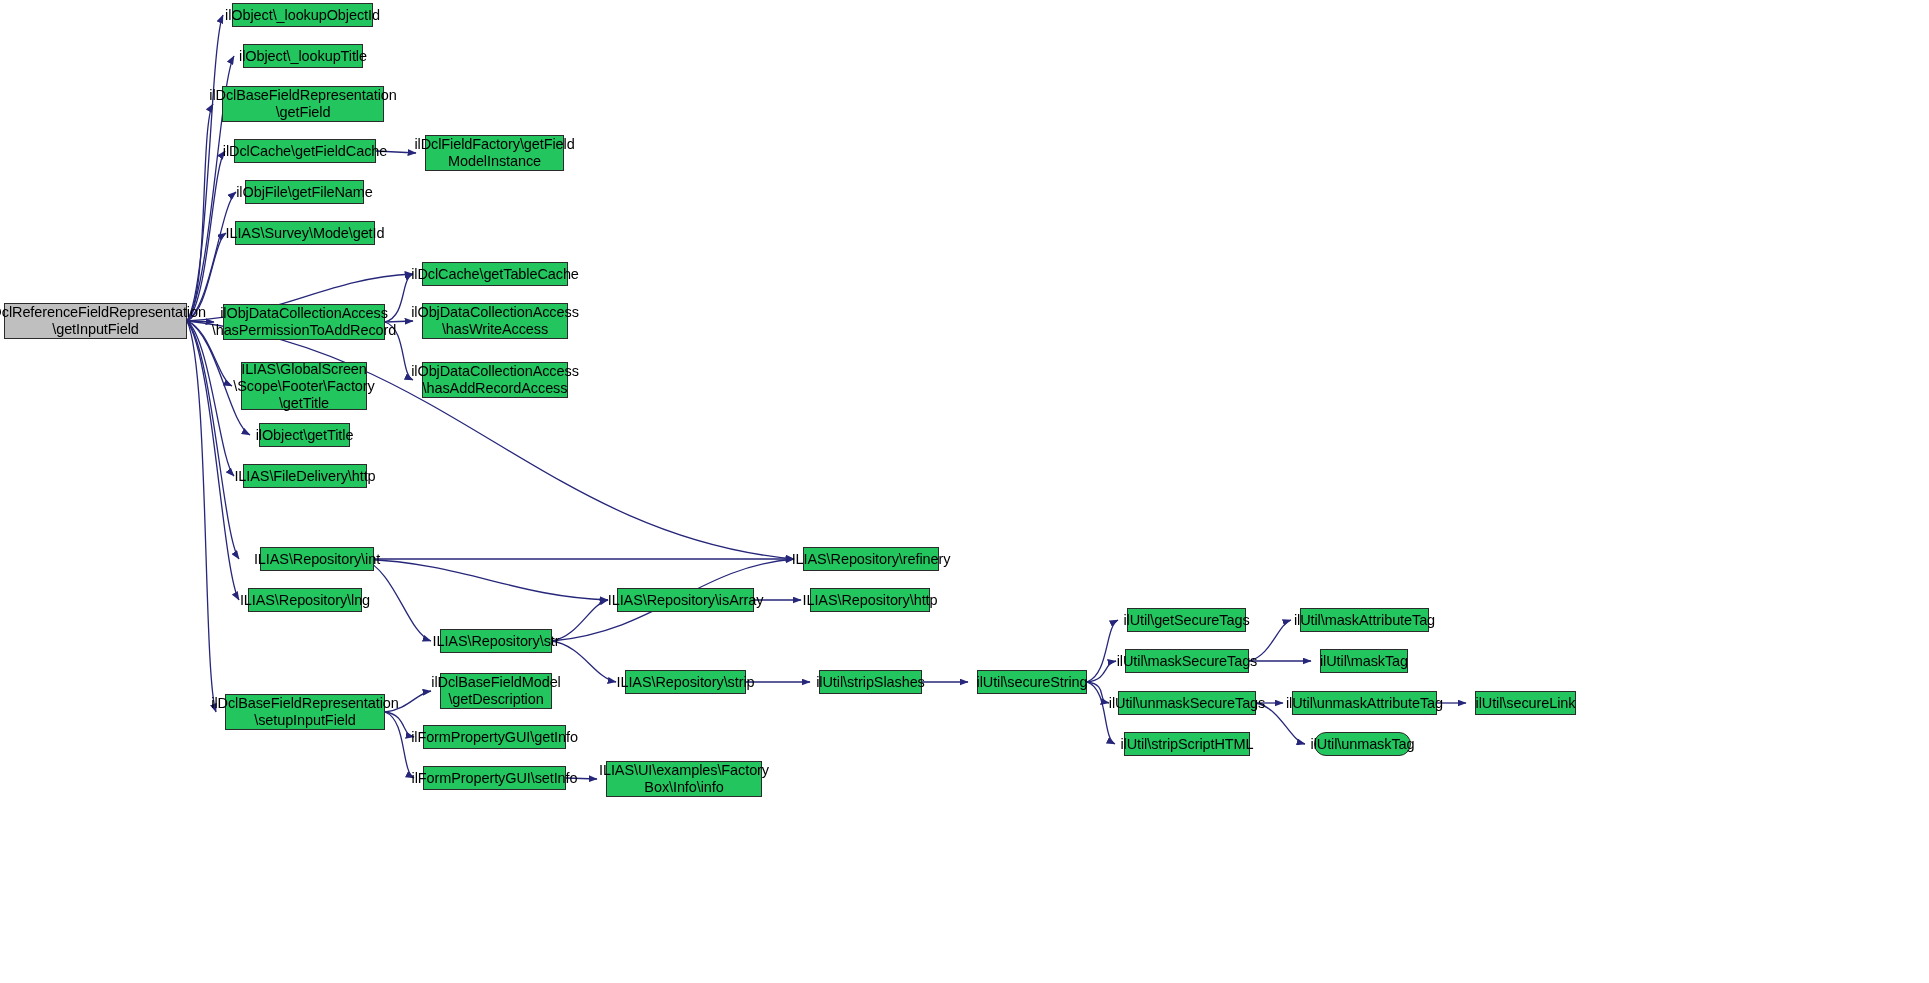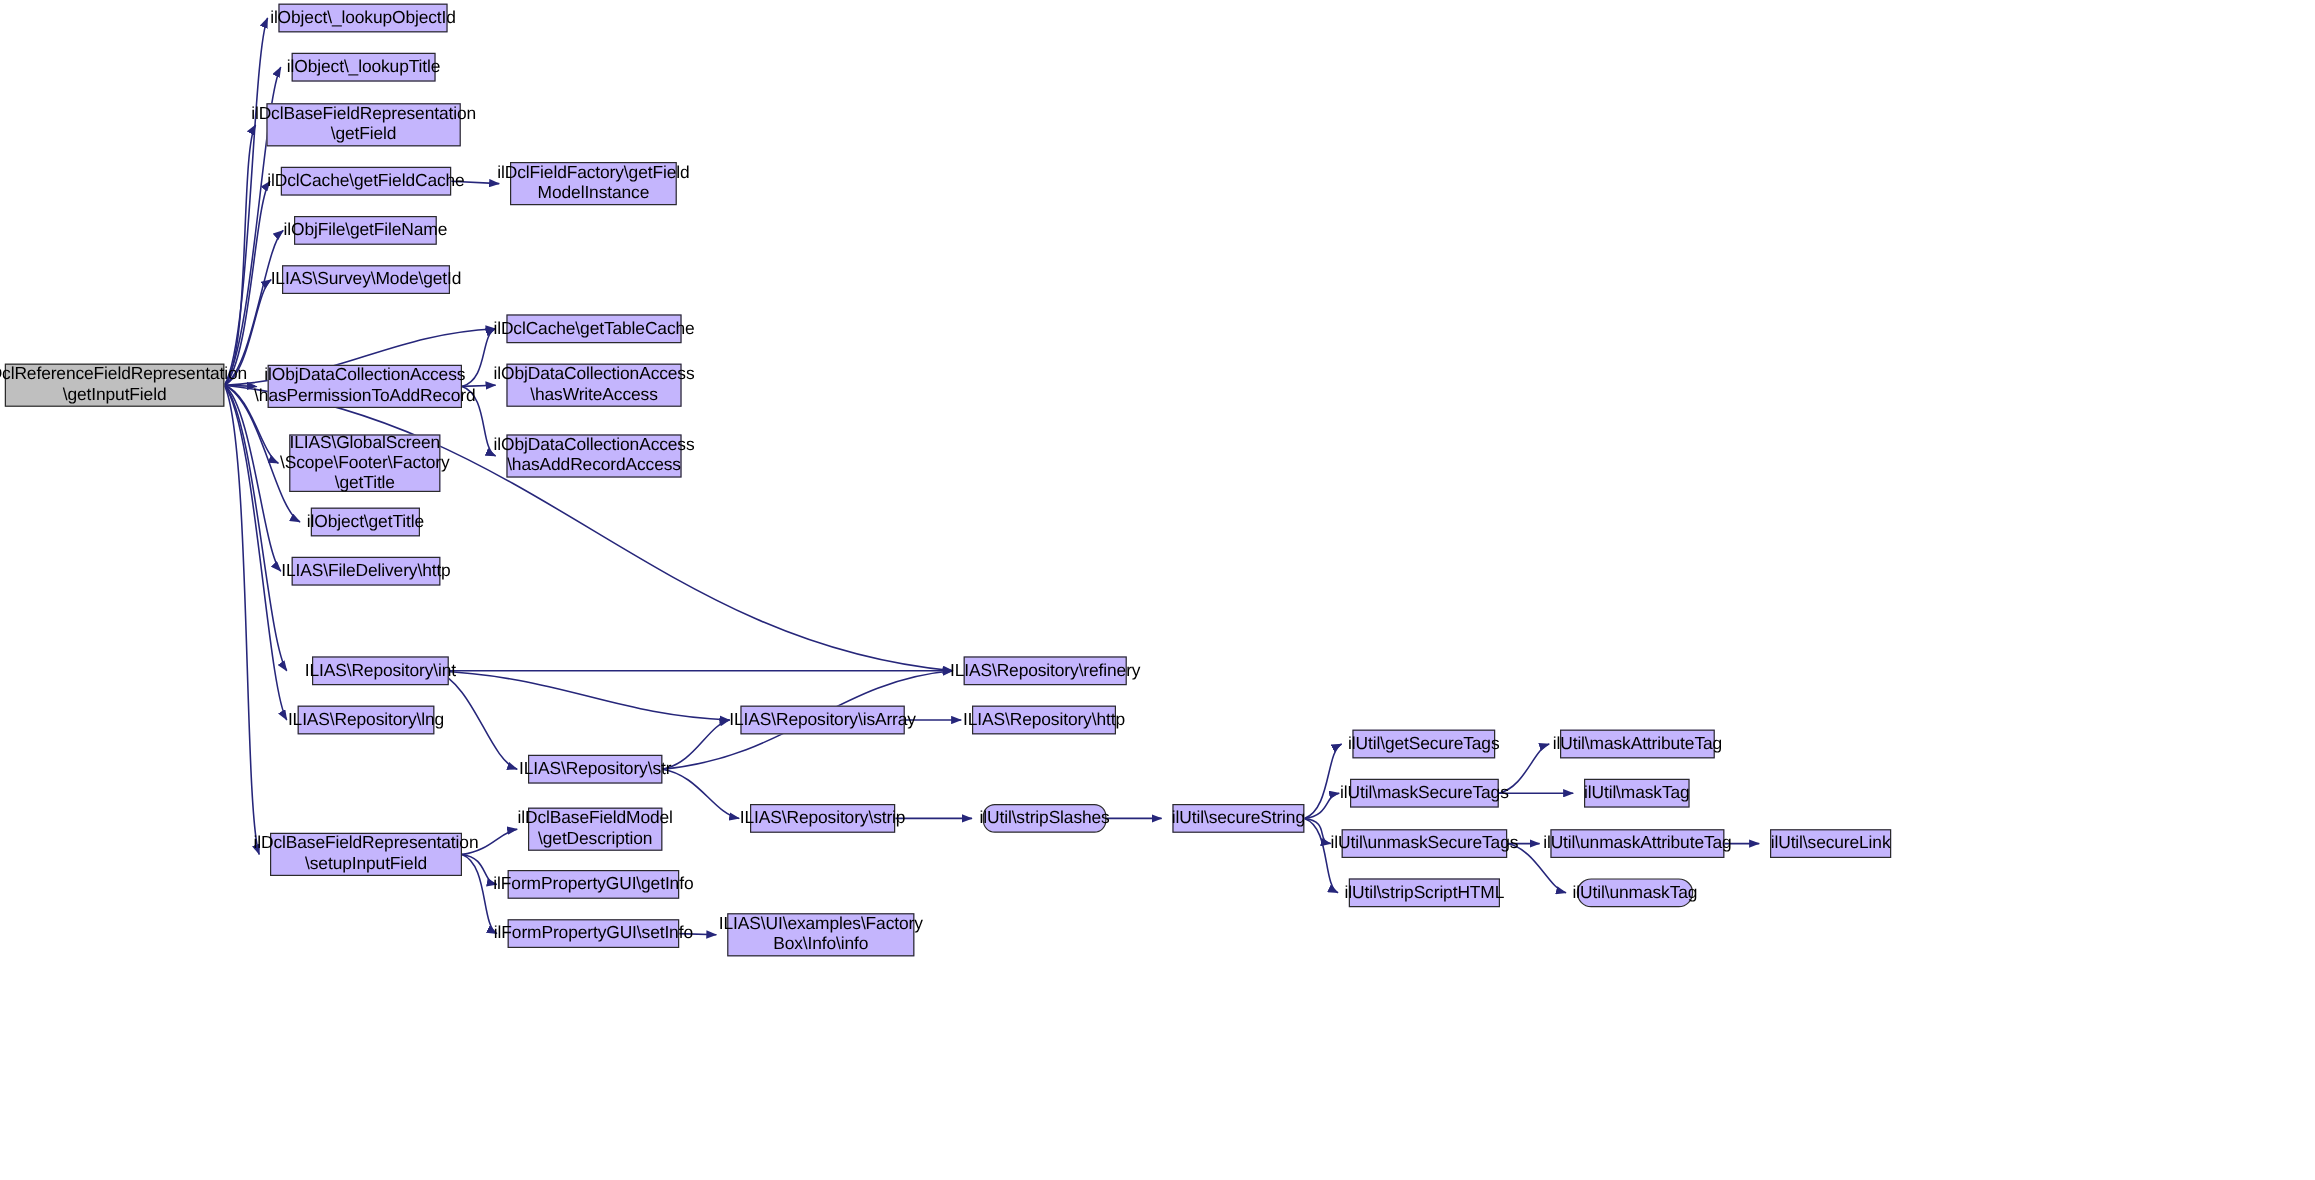--- a/index.html
+++ b/index.html
@@ -20,21 +20,21 @@
     left: 0;
     top: 0;
     width: 1929px;
     height: 983px;
     pointer-events: none;
   }
   .node {
     position: absolute;
     box-sizing: border-box;
     border: 1px solid #2b2b2b;
-    background: #c4b5fd;
+    background: #22c55e;
     color: #000000;
     font-size: 14.5px;
     line-height: 17px;
     display: flex;
     align-items: center;
     justify-content: center;
     text-align: center;
     white-space: pre-line;
     letter-spacing: -0.1px;
     z-index: 3;
@@ -120,21 +120,21 @@
 \getTitle</div>
       <div class="node" style="left: 259px; top: 423px; width: 91px; height: 24px;">ilObject\getTitle</div>
       <div class="node" style="left: 243px; top: 464px; width: 124px; height: 24px;">ILIAS\FileDelivery\http</div>
       <div class="node" style="left: 248px; top: 547px; width: 114px; height: 24px; margin-left: 12px;">ILIAS\Repository\int</div>
       <div class="node" style="left: 248px; top: 588px; width: 114px; height: 24px;">ILIAS\Repository\lng</div>
       <div class="node" style="left: 440px; top: 629px; width: 112px; height: 24px;">ILIAS\Repository\str</div>
       <div class="node" style="left: 617px; top: 588px; width: 137px; height: 24px;">ILIAS\Repository\isArray</div>
       <div class="node" style="left: 625px; top: 670px; width: 121px; height: 24px;">ILIAS\Repository\strip</div>
       <div class="node" style="left: 803px; top: 547px; width: 136px; height: 24px;">ILIAS\Repository\refinery</div>
       <div class="node" style="left: 810px; top: 588px; width: 120px; height: 24px;">ILIAS\Repository\http</div>
-      <div class="node" style="left: 819px; top: 670px; width: 103px; height: 24px; border-radius: 10px;">ilUtil\stripSlashes</div>
+      <div class="node" style="left: 819px; top: 670px; width: 103px; height: 24px;">ilUtil\stripSlashes</div>
       <div class="node" style="left: 977px; top: 670px; width: 110px; height: 24px;">ilUtil\secureString</div>
       <div class="node" style="left: 1127px; top: 608px; width: 119px; height: 24px;">ilUtil\getSecureTags</div>
       <div class="node" style="left: 1125px; top: 649px; width: 124px; height: 24px;">ilUtil\maskSecureTags</div>
       <div class="node" style="left: 1118px; top: 691px; width: 138px; height: 24px;">ilUtil\unmaskSecureTags</div>
       <div class="node" style="left: 1124px; top: 732px; width: 126px; height: 24px;">ilUtil\stripScriptHTML</div>
       <div class="node" style="left: 1300px; top: 608px; width: 129px; height: 24px;">ilUtil\maskAttributeTag</div>
       <div class="node" style="left: 1320px; top: 649px; width: 88px; height: 24px;">ilUtil\maskTag</div>
       <div class="node" style="left: 1292px; top: 691px; width: 145px; height: 24px;">ilUtil\unmaskAttributeTag</div>
       <div class="node" style="left: 1314px; top: 732px; width: 97px; height: 24px; border-radius: 12px;">ilUtil\unmaskTag</div>
       <div class="node" style="left: 1475px; top: 691px; width: 101px; height: 24px;">ilUtil\secureLink</div>

